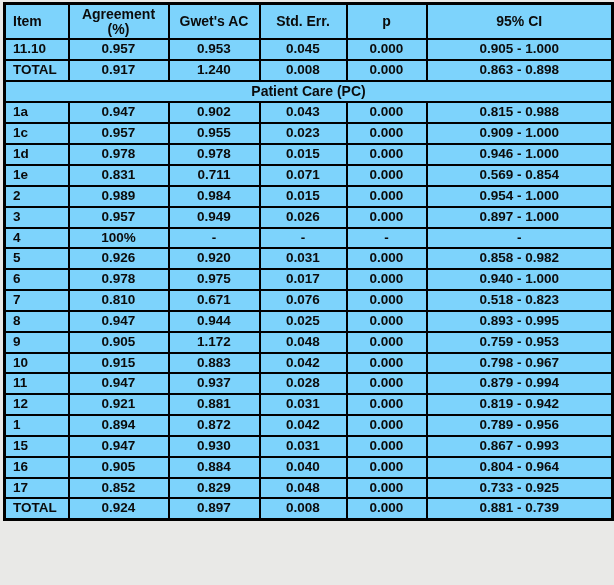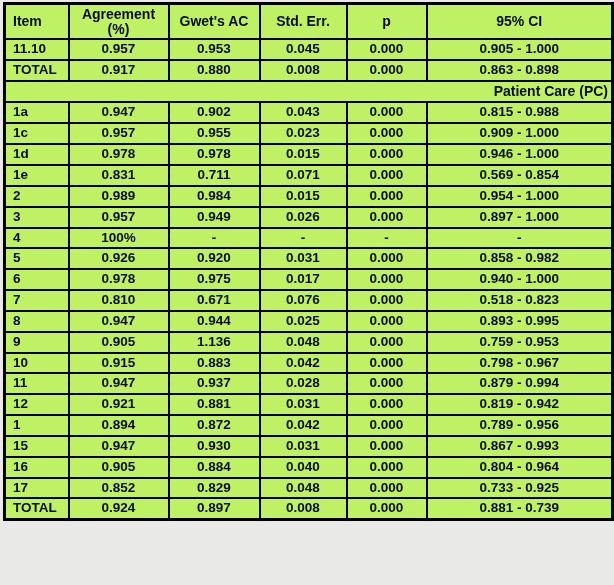--- a/index.html
+++ b/index.html
@@ -10,21 +10,21 @@
     background: #e9e9e7;
     font-family: "Liberation Sans", sans-serif;
   }
   .page {
     padding: 2px 3px;
   }
   table {
     border-collapse: collapse;
     width: 608px;
     table-layout: fixed;
-    background: #bef264;
+    background: #7dd3fc;
     border: 3px solid #000;
   }
   th, td {
     border: 2px solid #000;
     font-weight: bold;
     color: #0b0b0b;
     text-align: center;
     overflow: hidden;
     white-space: normal;
   }
@@ -40,21 +40,21 @@
     line-height: 1.1;
     padding: 2px 3px;
     height: 20px;
     vertical-align: middle;
   }
   th.col-item, td.col-item {
     text-align: left;
     padding-left: 7px;
   }
   td.section {
-    text-align: right;
+    text-align: center;
     font-size: 14px;
     height: 21px;
   }
 </style>
 </head>
 <body>
 
 <div class="page">
   <table>
     <colgroup>
@@ -80,21 +80,21 @@
           <td class="col-item">11.10</td>
           <td>0.957</td>
           <td>0.953</td>
           <td>0.045</td>
           <td>0.000</td>
           <td>0.905 - 1.000</td>
         </tr>
         <tr>
           <td class="col-item">TOTAL</td>
           <td>0.917</td>
-          <td>0.880</td>
+          <td>1.240</td>
           <td>0.008</td>
           <td>0.000</td>
           <td>0.863 - 0.898</td>
         </tr>
         <tr>
           <td colspan="6" class="section">Patient Care (PC)</td>
         </tr>
         <tr>
           <td class="col-item">1a</td>
           <td>0.947</td>
@@ -179,21 +179,21 @@
           <td class="col-item">8</td>
           <td>0.947</td>
           <td>0.944</td>
           <td>0.025</td>
           <td>0.000</td>
           <td>0.893 - 0.995</td>
         </tr>
         <tr>
           <td class="col-item">9</td>
           <td>0.905</td>
-          <td>1.136</td>
+          <td>1.172</td>
           <td>0.048</td>
           <td>0.000</td>
           <td>0.759 - 0.953</td>
         </tr>
         <tr>
           <td class="col-item">10</td>
           <td>0.915</td>
           <td>0.883</td>
           <td>0.042</td>
           <td>0.000</td>

